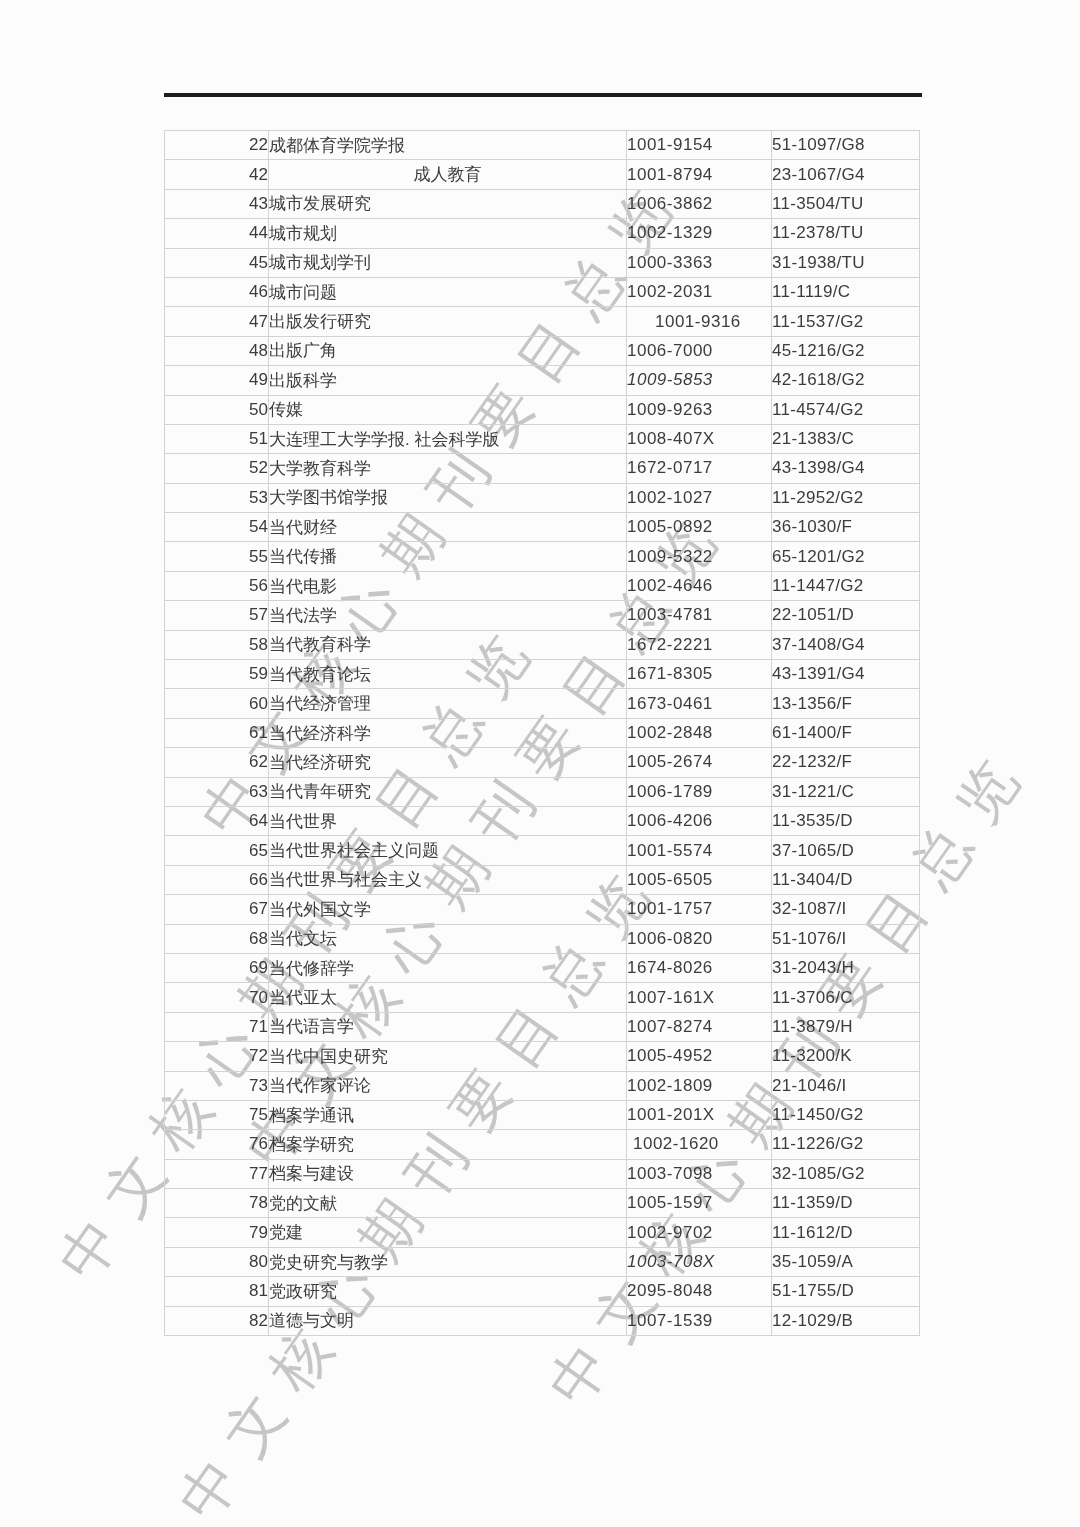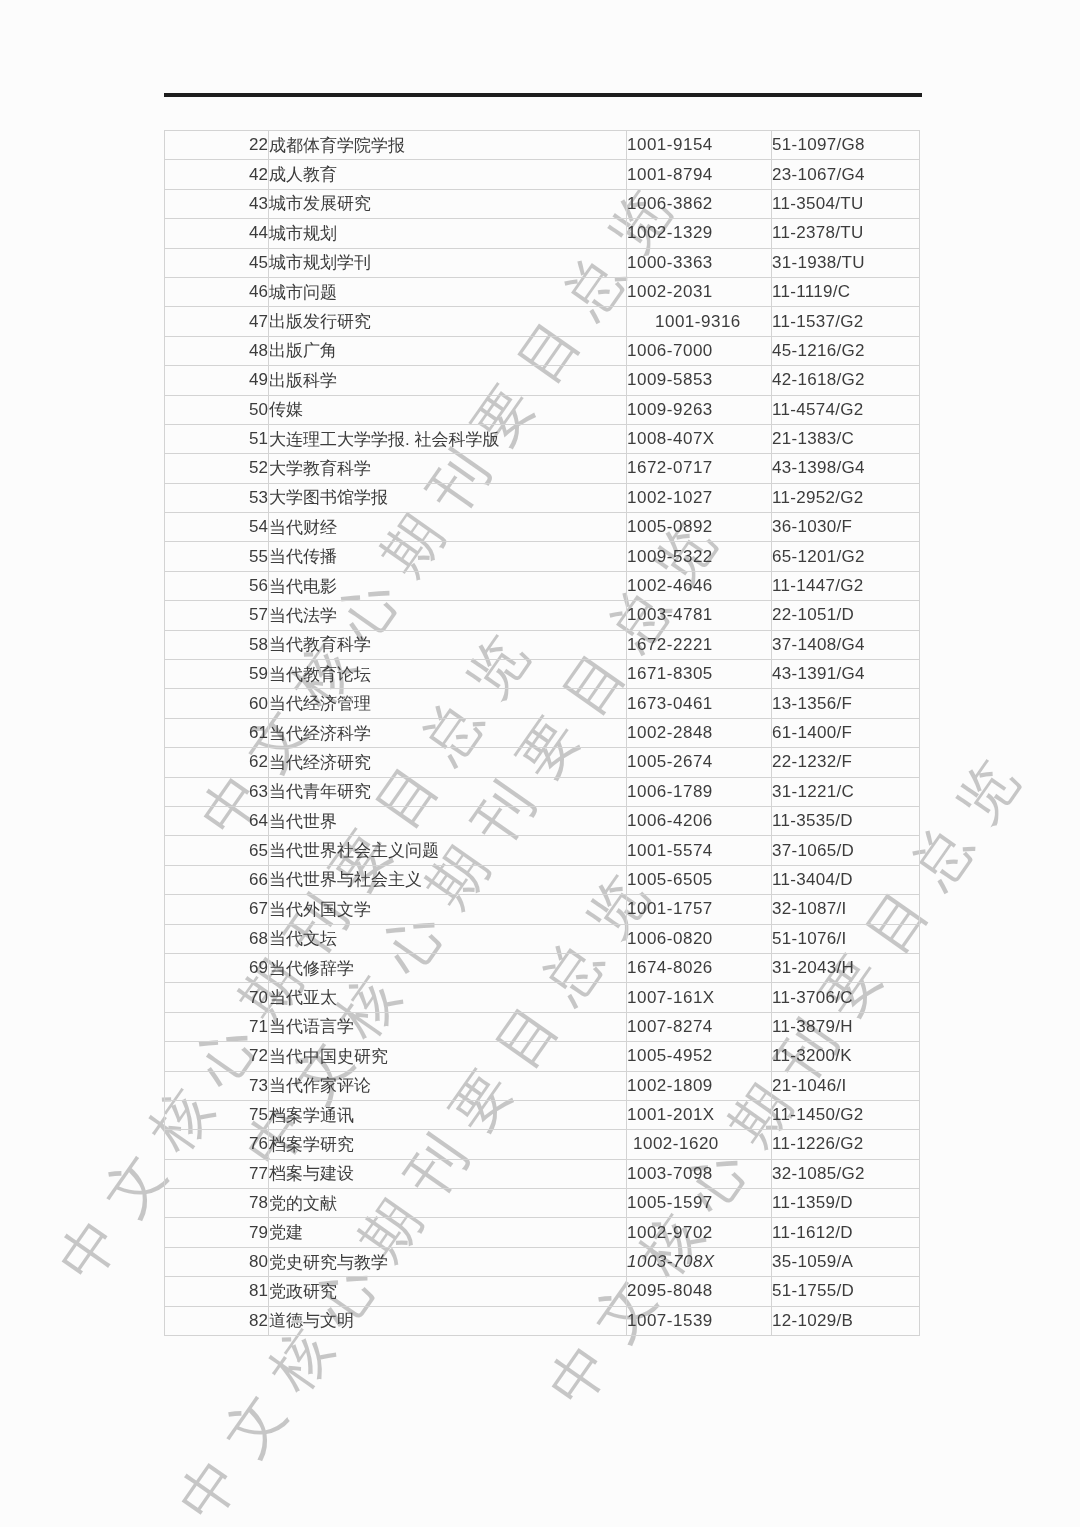--- a/index.html
+++ b/index.html
@@ -59,21 +59,21 @@
   </colgroup>
   <tbody>
       <tr>
         <td class="col-index" style="border-color: rgb(211, 211, 211);">22</td>
         <td class="col-name" style="border-color: rgb(211, 211, 211);">成都体育学院学报</td>
         <td class="col-issn" style="border-color: rgb(211, 211, 211);">1001-9154</td>
         <td class="col-cn" style="border-color: rgb(211, 211, 211);">51-1097/G8</td>
       </tr>
       <tr>
         <td class="col-index" style="border-color: rgb(211, 211, 211);">42</td>
-        <td class="col-name" style="border-color: rgb(211, 211, 211);">成人教育</td>
+        <td class="col-name" style="border-color: rgb(211, 211, 211); text-align: center;">成人教育</td>
         <td class="col-issn" style="border-color: rgb(211, 211, 211);">1001-8794</td>
         <td class="col-cn" style="border-color: rgb(211, 211, 211);">23-1067/G4</td>
       </tr>
       <tr>
         <td class="col-index" style="border-color: rgb(211, 211, 211);">43</td>
         <td class="col-name" style="border-color: rgb(211, 211, 211);">城市发展研究</td>
         <td class="col-issn" style="border-color: rgb(211, 211, 211);">1006-3862</td>
         <td class="col-cn" style="border-color: rgb(211, 211, 211);">11-3504/TU</td>
       </tr>
       <tr>
@@ -102,21 +102,21 @@
       </tr>
       <tr>
         <td class="col-index" style="border-color: rgb(211, 211, 211); text-align: right;">48</td>
         <td class="col-name" style="border-color: rgb(211, 211, 211);">出版广角</td>
         <td class="col-issn" style="border-color: rgb(211, 211, 211);">1006-7000</td>
         <td class="col-cn" style="border-color: rgb(211, 211, 211);">45-1216/G2</td>
       </tr>
       <tr>
         <td class="col-index" style="border-color: rgb(211, 211, 211);">49</td>
         <td class="col-name" style="border-color: rgb(211, 211, 211);">出版科学</td>
-        <td class="col-issn" style="border-color: rgb(211, 211, 211);">1009-5853</td>
+        <td class="col-issn" style="border-color: rgb(211, 211, 211); font-style: italic;">1009-5853</td>
         <td class="col-cn" style="border-color: rgb(211, 211, 211);">42-1618/G2</td>
       </tr>
       <tr>
         <td class="col-index" style="border-color: rgb(211, 211, 211);">50</td>
         <td class="col-name" style="border-color: rgb(211, 211, 211);">传媒</td>
         <td class="col-issn" style="border-color: rgb(211, 211, 211);">1009-9263</td>
         <td class="col-cn" style="border-color: rgb(211, 211, 211);">11-4574/G2</td>
       </tr>
       <tr>
         <td class="col-index" style="border-color: rgb(211, 211, 211);">51</td>

